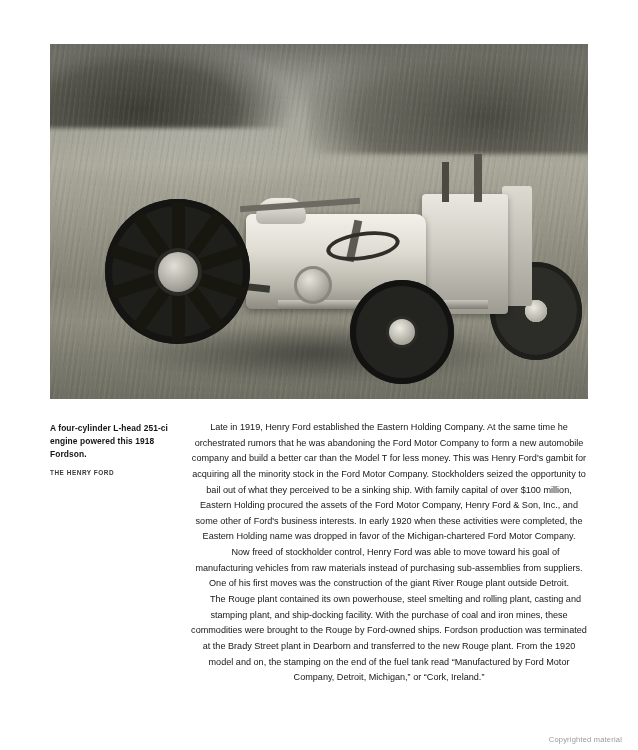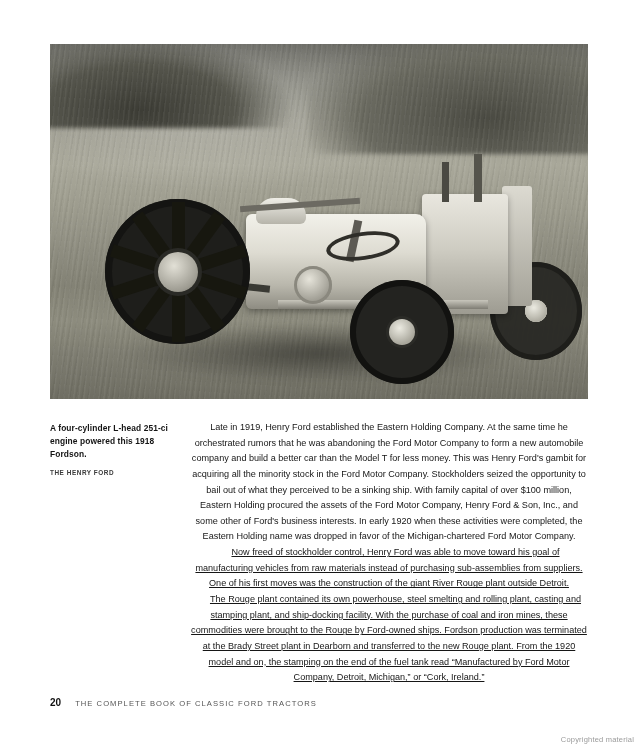--- a/index.html
+++ b/index.html
@@ -255,21 +255,20 @@
   }
   .body-col p {
     margin: 0;
     font-size: 9.1px;
     line-height: 1.72;
     color: #161616;
     text-align: center;
   }
   .body-col p + p {
     text-indent: 13px;
-    text-decoration: underline;
   }
 
   
   .footer {
     position: absolute;
     left: 50px;
     bottom: 42px;
     display: flex;
     align-items: baseline;
     gap: 14px;
@@ -280,21 +279,21 @@
     color: #111;
   }
   .running-head {
     font-size: 7.6px;
     letter-spacing: 1.05px;
     color: #555;
   }
 
   .copyright {
     position: absolute;
-    right: 4px;
+    right: 16px;
     bottom: 6px;
     font-size: 7.5px;
     color: #9a9a9a;
     letter-spacing: 0.2px;
   }
 </style>
 </head>
 <body>
 
 <div class="page">
@@ -349,19 +348,15 @@
     <div class="caption-text">A four-cylinder L-head 251-ci engine powered this 1918 Fordson.</div>
     <div class="caption-credit">THE HENRY FORD</div>
   </div>
 
   <div class="body-col">
     <p>Late in 1919, Henry Ford established the Eastern Holding Company. At the same time he orchestrated rumors that he was abandoning the Ford Motor Company to form a new automobile company and build a better car than the Model T for less money. This was Henry Ford's gambit for acquiring all the minority stock in the Ford Motor Company. Stockholders seized the opportunity to bail out of what they perceived to be a sinking ship. With family capital of over $100 million, Eastern Holding procured the assets of the Ford Motor Company, Henry Ford &amp; Son, Inc., and some other of Ford's business interests. In early 1920 when these activities were completed, the Eastern Holding name was dropped in favor of the Michigan-chartered Ford Motor Company.</p>
     <p>Now freed of stockholder control, Henry Ford was able to move toward his goal of manufacturing vehicles from raw materials instead of purchasing sub-assemblies from suppliers. One of his first moves was the construction of the giant River Rouge plant outside Detroit.</p>
     <p>The Rouge plant contained its own powerhouse, steel smelting and rolling plant, casting and stamping plant, and ship-docking facility. With the purchase of coal and iron mines, these commodities were brought to the Rouge by Ford-owned ships. Fordson production was terminated at the Brady Street plant in Dearborn and transferred to the new Rouge plant. From the 1920 model and on, the stamping on the end of the fuel tank read “Manufactured by Ford Motor Company, Detroit, Michigan,” or “Cork, Ireland.”</p>
   </div>
 
-  <div class="footer">
-    <span class="folio">20</span>
-    <span class="running-head">THE COMPLETE BOOK OF CLASSIC FORD TRACTORS</span>
-  </div>
 
   <div class="copyright">Copyrighted material</div>
 </div>
 
 </body></html>

